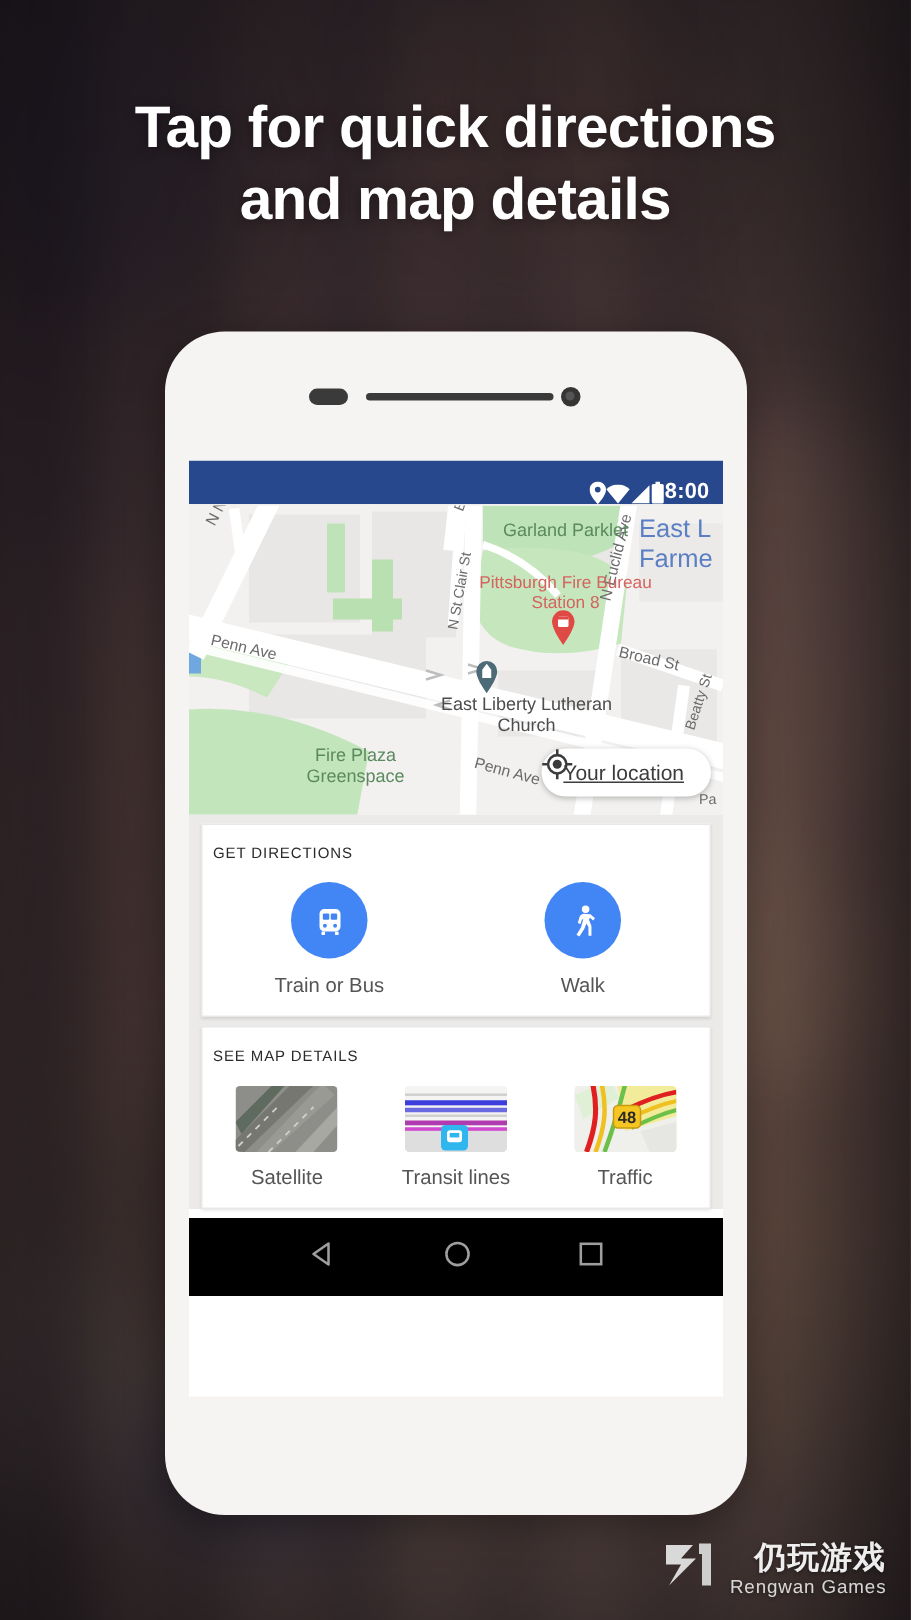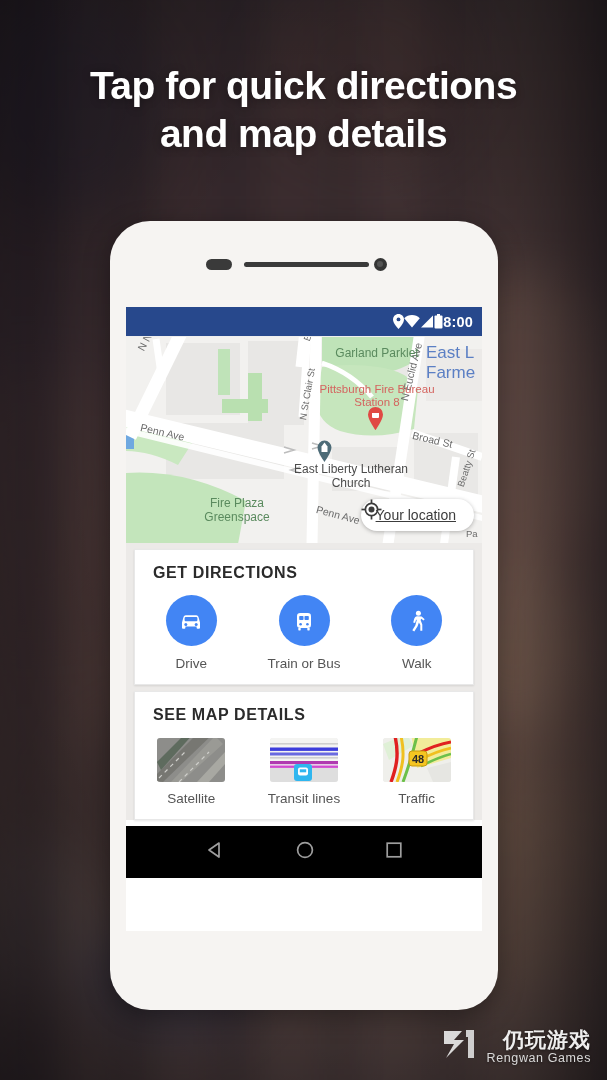--- a/index.html
+++ b/index.html
@@ -107,21 +107,21 @@
   #screen {
     position:absolute; left:16px; top:86px;
     width:356px; height:624px;
     background:#fff;
     overflow:hidden;
   }
 
   
   #statusbar {
     height:29px; background:#27488c;
-    display:flex; align-items:center; justify-content:flex-end;
+    display:flex; align-items:flex-end; justify-content:flex-end;
     padding-right:9px; gap:0;
   }
   #statusbar .sb-icon { display:flex; align-items:center; }
   #statusbar .clock {
     color:#fff; font-size:14.5px; font-weight:bold; letter-spacing:.2px;
   }
 
   
   #searchwrap {
     background:#fff; padding:9px 10px 8px 10px;
@@ -188,23 +188,23 @@
   
   #cards { background:#eceae8; padding:6px 8px 0 8px; }
   .card {
     background:#fff;
     border:1px solid #e8e8e8;
     box-shadow:0 1px 2px rgba(0,0,0,.10);
     padding:14px 0 0 0;
     margin-bottom:6px;
   }
   .card-title {
-    font-size:16px; font-weight:bold; color:#2b2b2b;
+    font-size:10px; font-weight:normal; color:#2b2b2b;
     letter-spacing:.6px;
-    padding-left:18px;
+    padding-left:7px;
     margin-bottom:4px;
   }
   .tiles { display:flex; }
   .tile { flex:1; display:flex; flex-direction:column; align-items:center; }
   .circle {
     width:51px; height:51px; border-radius:50%;
     background:#4285f4;
     display:flex; align-items:center; justify-content:center;
     margin:9px 0 10px 0;
   }
@@ -386,31 +386,20 @@
         </span>
       </div>
     </div>
 
     <div id="cards">
 
       <div class="card">
         <div class="card-title">GET DIRECTIONS</div>
         <div class="tiles">
 
-          <div class="tile">
-            <span class="circle">
-              <svg width="28" height="28" viewBox="0 0 28 28">
-                  <path d="M5 15.5 6.6 9.8A2.2 2.2 0 0 1 8.7 8.2h10.6a2.2 2.2 0 0 1 2.1 1.6L23 15.5v5.2a1 1 0 0 1-1 1h-1.4a1 1 0 0 1-1-1v-1.1H8.4v1.1a1 1 0 0 1-1 1H6a1 1 0 0 1-1-1z" fill="#fff"></path>
-                  <rect x="7.6" y="9.9" width="12.8" height="4.4" rx="1" fill="#4285f4"></rect>
-                  <circle cx="8.8" cy="17.4" r="1.5" fill="#4285f4"></circle>
-                  <circle cx="19.2" cy="17.4" r="1.5" fill="#4285f4"></circle>
-                </svg>
-            </span>
-            <span class="tile-label">Drive</span>
-          </div>
 
           <div class="tile">
             <span class="circle">
               <svg width="28" height="28" viewBox="0 0 28 28">
                   <rect x="7" y="6" width="14" height="15" rx="3.2" fill="#fff"></rect>
                   <rect x="9.2" y="9" width="4.3" height="4.1" rx=".8" fill="#4285f4"></rect>
                   <rect x="14.5" y="9" width="4.3" height="4.1" rx=".8" fill="#4285f4"></rect>
                   <circle cx="10.6" cy="17.2" r="1.3" fill="#4285f4"></circle>
                   <circle cx="17.4" cy="17.2" r="1.3" fill="#4285f4"></circle>
                   <rect x="8.3" y="21" width="2.4" height="2.4" rx=".6" fill="#fff"></rect>

